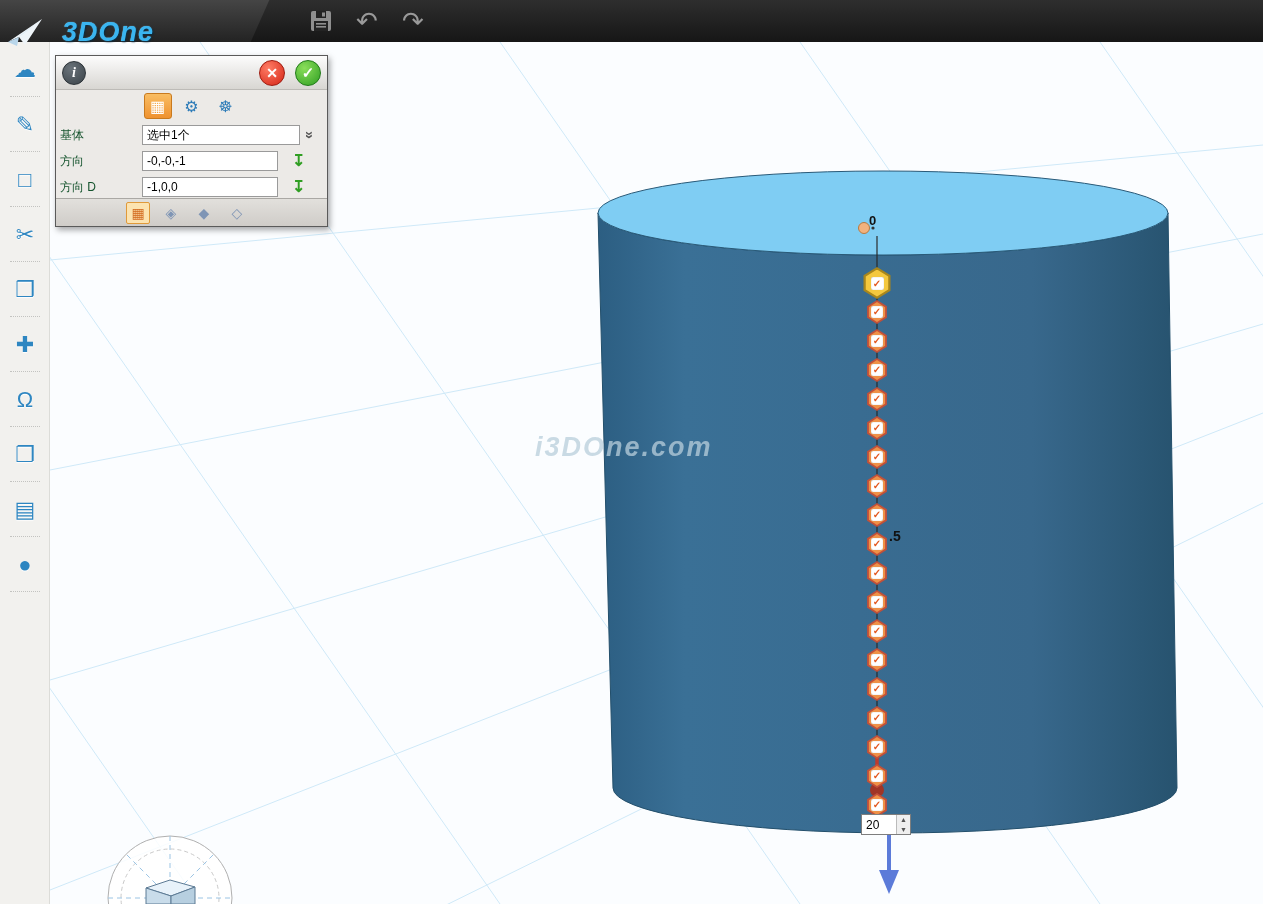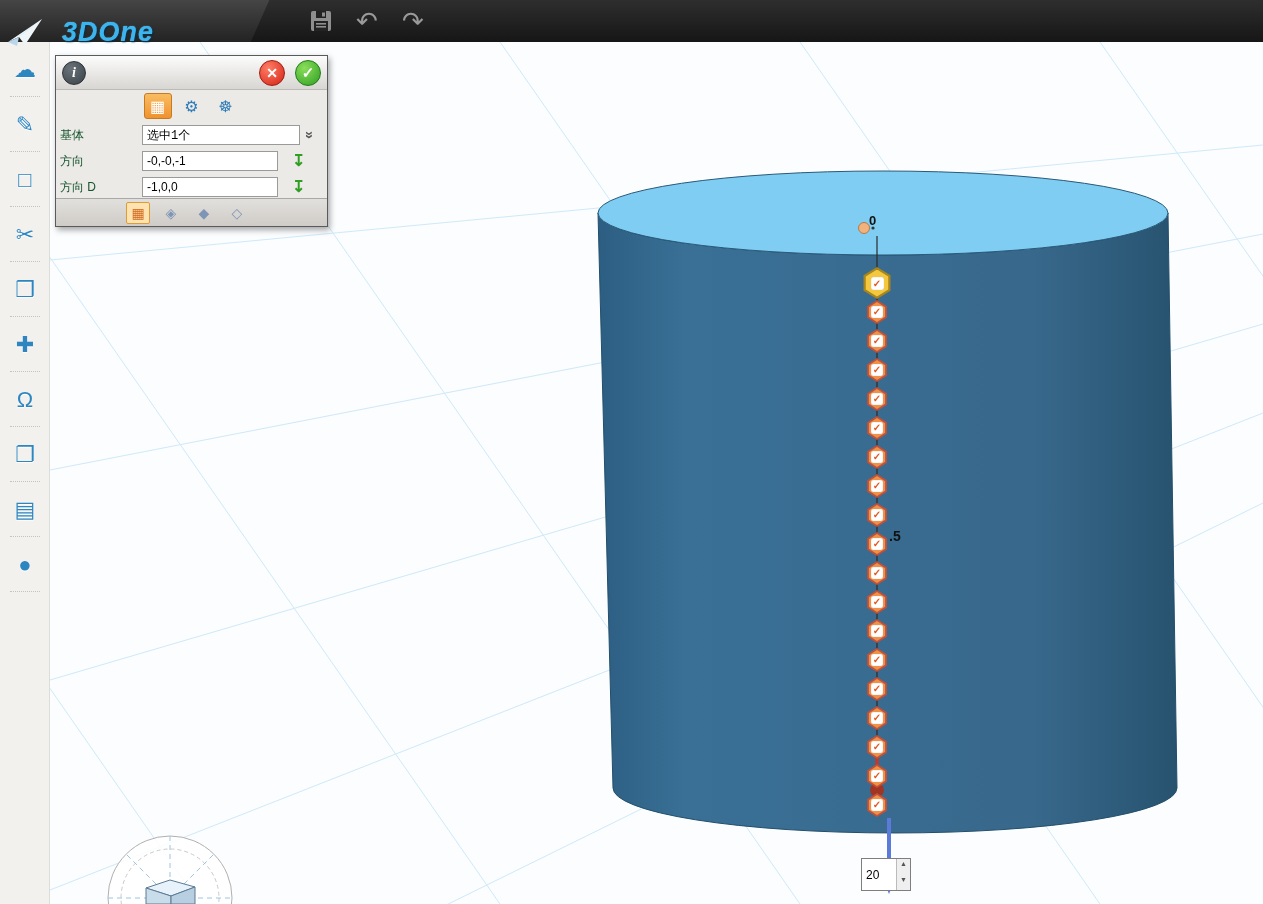--- a/index.html
+++ b/index.html
@@ -46,21 +46,21 @@
     clip-path:polygon(50% 0,95% 26%,95% 74%,50% 100%,5% 74%,5% 26%);
     background:#ef9146; display:flex; align-items:center; justify-content:center; }
   .chk { width:12px; height:12px; background:#ffffff; border-radius:2px; color:#e2571f;
     font-size:10px; font-weight:bold; line-height:12px; text-align:center; box-shadow:inset 0 0 1px #999; }
   .marker.gold { left:862px; width:30px; height:32px; background:#a8861c; }
   .marker.gold .hex-in { width:25px; height:27px; background:#f4c83e; }
   .marker.gold .chk { width:13px; height:13px; line-height:13px; }
 
   .dim-label { position:absolute; color:#111; font-size:14px; font-weight:bold; pointer-events:none; }
 
-  .spacing-box { position:absolute; left:861px; top:858px; width:50px; height:33px;
+  .spacing-box { position:absolute; left:861px; top:814px; width:50px; height:21px;
     background:#ffffff; border:1px solid #7e7e7e; display:flex; z-index:6; }
   .spacing-box input { width:34px; height:100%; border:none; outline:none; font-size:12px;
     padding-left:4px; font-family:"Liberation Sans",sans-serif; }
   .spinner { width:14px; display:flex; flex-direction:column; border-left:1px solid #bbb; }
   .spinner span { flex:1; font-size:7px; line-height:9px; text-align:center; color:#555;
     background:#efefef; cursor:pointer; }
 
   
   .dialog { position:absolute; left:55px; top:55px; width:273px; height:172px;
     background:#eceae7; border:1px solid #5a5a5a; box-shadow:2px 3px 6px rgba(0,0,0,.35); z-index:40; }
@@ -77,21 +77,21 @@
     background:radial-gradient(circle at 35% 30%,#8ade5a,#2f9e22); color:#fff; font-size:15px; font-weight:bold;
     display:flex; align-items:center; justify-content:center; border:1px solid #1f7a16; cursor:pointer; }
   .d-tabs { height:32px; display:flex; align-items:center; justify-content:center; gap:6px; }
   .d-tab { width:28px; height:26px; display:flex; align-items:center; justify-content:center;
     font-size:16px; color:#2e7cb8; cursor:pointer; border:1px solid transparent; border-radius:3px; background:transparent; }
   .d-tab.sel { background:linear-gradient(#f9bd62,#ef9230); color:#ffffff; border:1px solid #c97a1e; }
   .d-row { height:26px; display:flex; align-items:center; padding:0 4px; }
   .d-label { width:82px; font-size:12px; color:#14532d; }
   .d-input { height:20px; border:1px solid #9a9a9a; font-size:12px; padding:0 4px;
     font-family:"Liberation Sans",sans-serif; background:#fff; }
-  .d-input.wide { width:158px;font-family:Liberation Mono, monospace; }
+  .d-input.wide { width:158px; }
   .d-input.norm { width:136px; }
   .dbl-chevron { display:inline-block; transform:rotate(90deg); color:#555; font-size:14px;
     font-weight:bold; margin-left:6px; cursor:pointer; }
   .pick-icon { color:#2f9e22; font-size:16px; font-weight:bold; margin-left:14px; cursor:pointer; line-height:1; }
   .d-footer { position:absolute; left:0; right:0; bottom:0; height:28px;
     background:linear-gradient(#e2e0dc,#cfccc8); border-top:1px solid #aaa8a4;
     display:flex; align-items:center; padding-left:70px; gap:9px; }
   .f-icon { width:24px; height:22px; display:flex; align-items:center; justify-content:center;
     font-size:14px; color:#7f95b5; cursor:pointer; border:1px solid transparent; border-radius:2px; }
   .f-icon.sel { background:#fce3b0; border:1px solid #e09a3a; color:#d2691e; }
@@ -215,20 +215,21 @@
         <line x1="127" y1="855" x2="213" y2="941" stroke="#9bc4e4" stroke-dasharray="5 4"></line>
         <line x1="213" y1="855" x2="127" y2="941" stroke="#9bc4e4" stroke-dasharray="5 4"></line>
         <polygon points="146,888 170,880 195,887 171,896" fill="#e8f2fa" stroke="#5c7a94"></polygon>
         <polygon points="146,888 171,896 171,904 146,904" fill="#c9dcea" stroke="#5c7a94"></polygon>
         <polygon points="171,896 195,887 195,904 171,904" fill="#b7cfe0" stroke="#5c7a94"></polygon>
       </g>
     </svg>
   </main>
 
   <div class="overlay">
+    <div class="watermark">i3DOne.com</div>
 
     <div>
         <div class="marker gold" style="top: 267px;">
           <div class="hex-in">
             <span class="chk">✓</span>
           </div>
         </div>
         <div class="marker" style="top: 300px;">
           <div class="hex-in">
             <span class="chk">✓</span>

